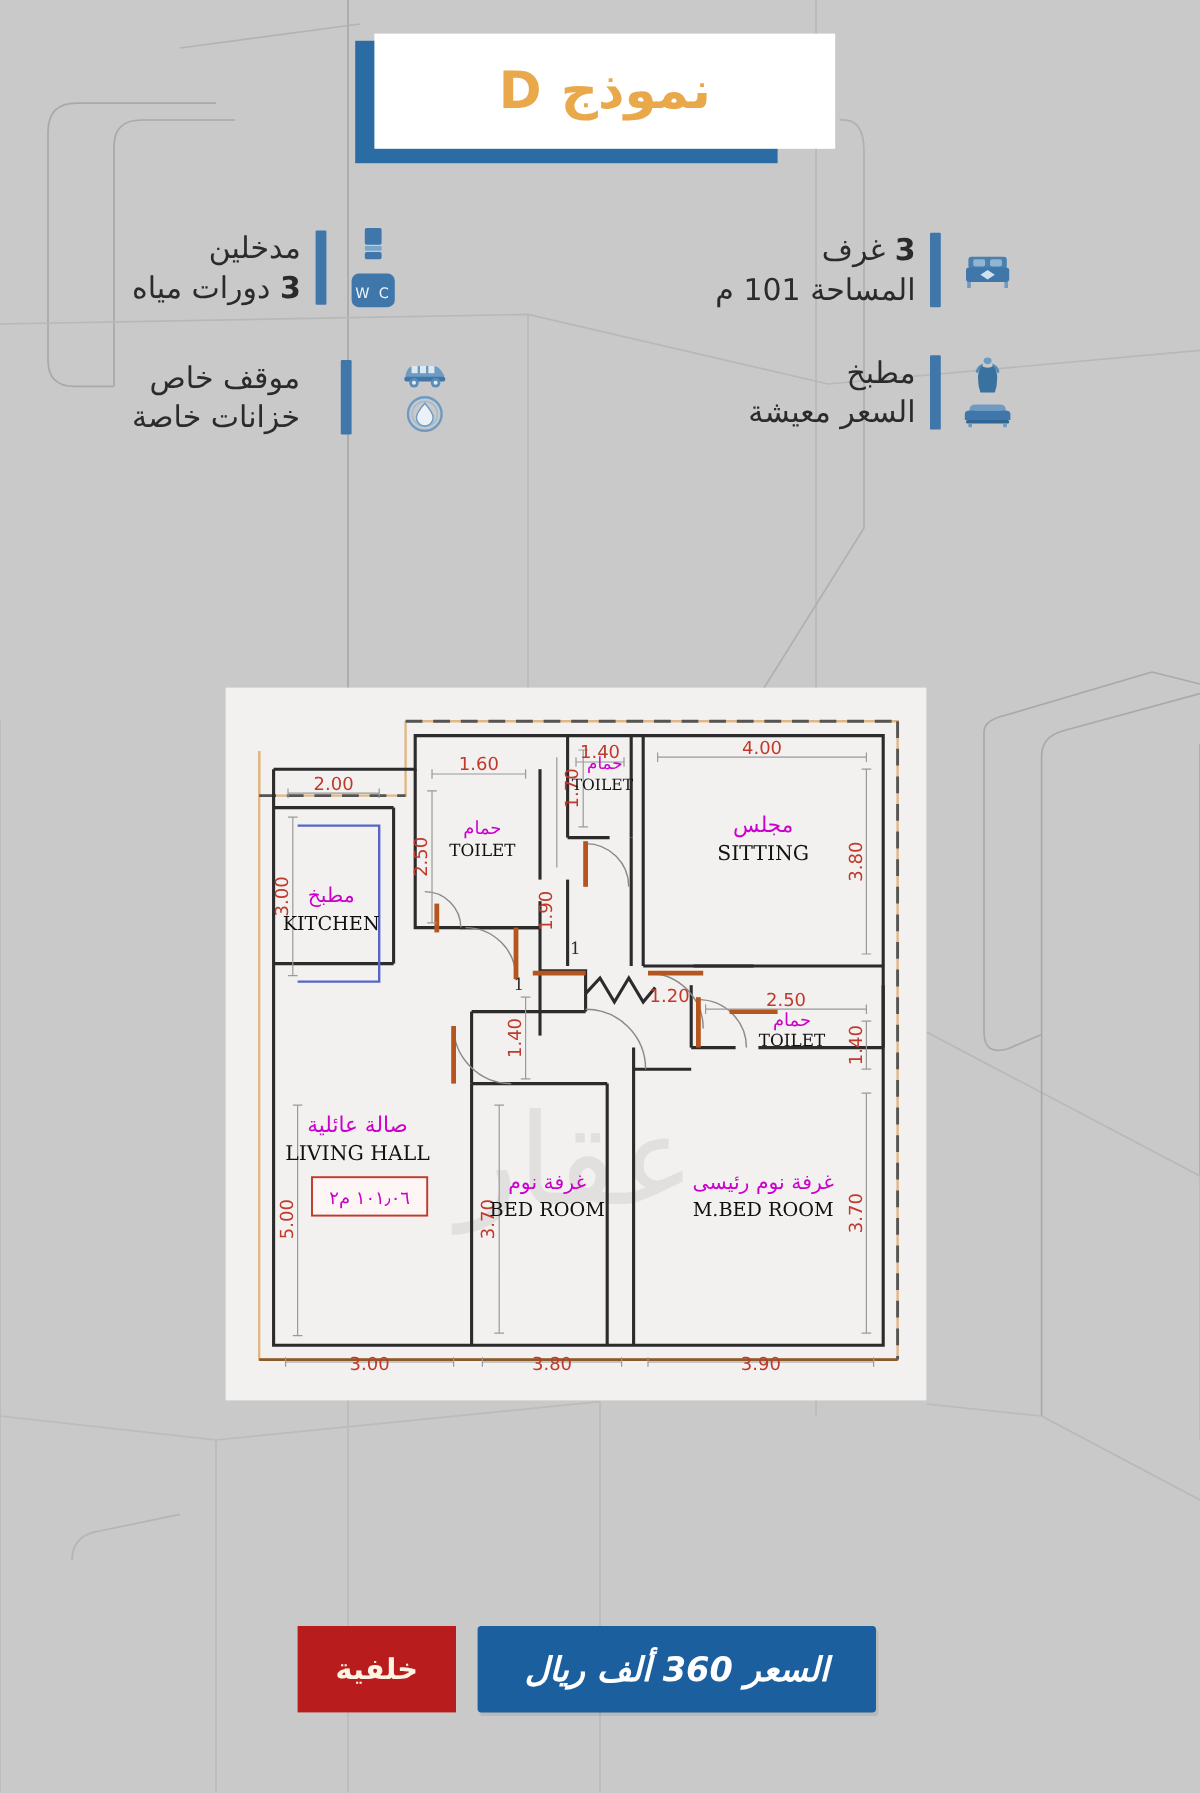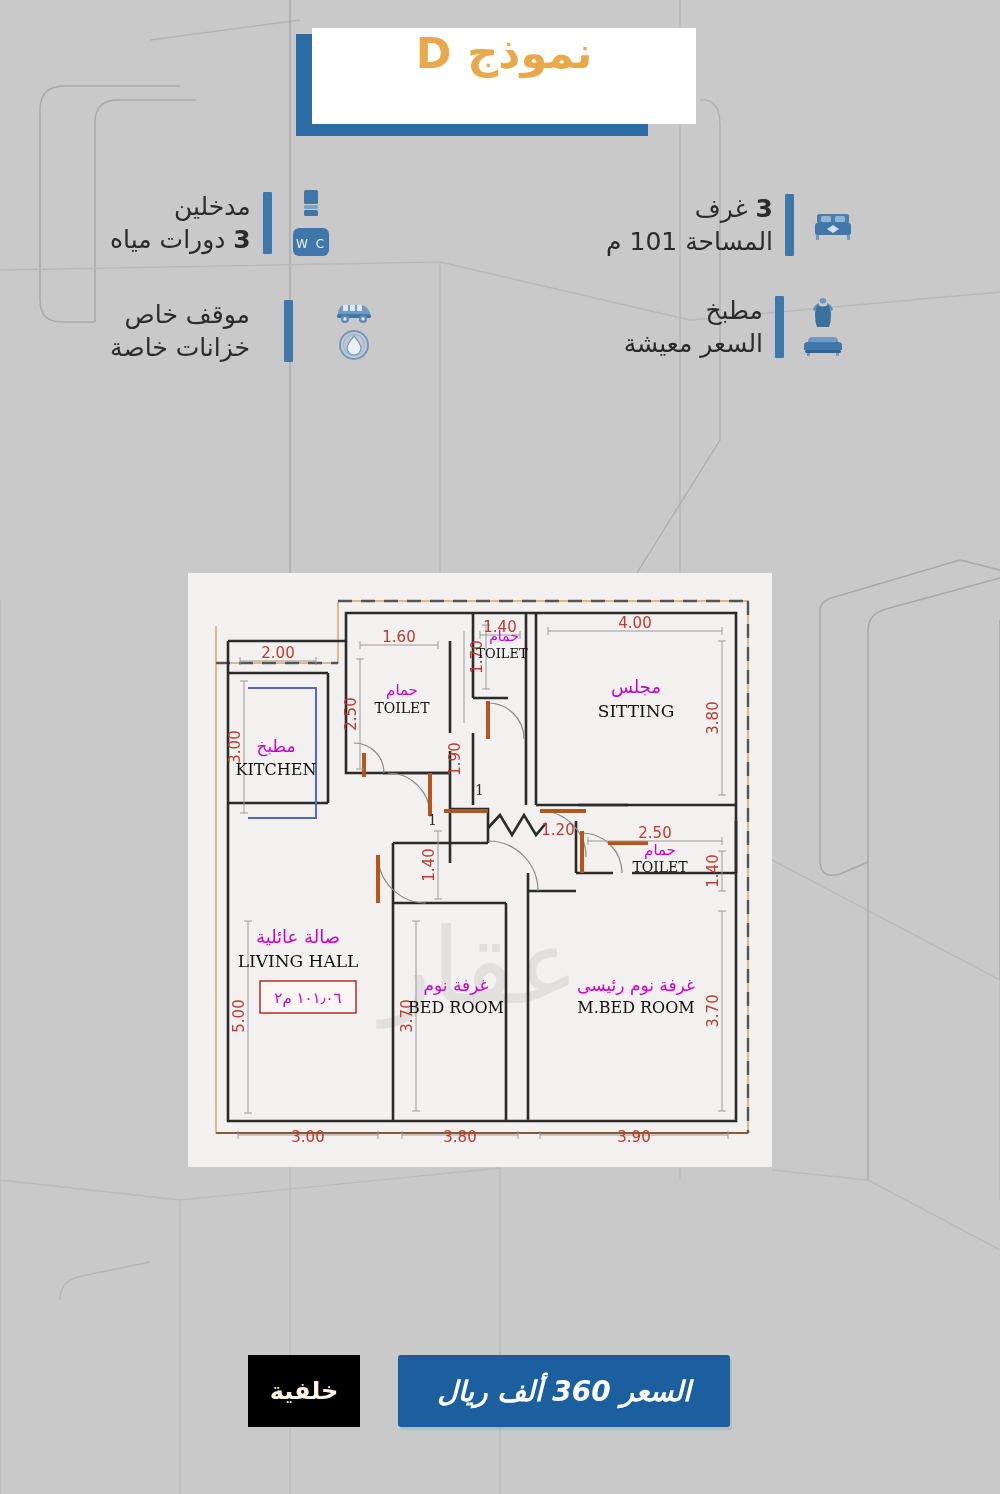--- a/index.html
+++ b/index.html
@@ -15,21 +15,21 @@
   #bg-art { position:absolute; inset:0; width:1000px; height:1494px; }
 
   
   .title-wrap { position:absolute; left:296px; top:28px; width:400px; height:108px; }
   .title-shadow {
     position:absolute; left:0; top:6px; width:352px; height:102px;
     background:#2c6ca5;
   }
   .title-card {
     position:absolute; left:16px; top:0px; width:384px; height:96px;
-    background:#ffffff; display:flex; align-items:flex-start; justify-content:center;
+    background:#ffffff; display:flex; align-items:center; justify-content:center;
   }
   .title-text {
     font-size:43px; font-weight:bold; color:#e9a94a;
     letter-spacing:1px; direction:rtl;
   }
 
   
   .features { position:absolute; left:0; top:178px; width:1000px; height:210px; }
   .feat {
     position:absolute; display:flex; align-items:center; gap:12px;
@@ -63,22 +63,22 @@
     position:absolute; display:flex; align-items:center; justify-content:center;
     direction:rtl; font-weight:bold;
   }
   .btn-price {
     left:398px; top:0; width:332px; height:72px;
     background:#1b5f9e; color:#ffffff; font-size:28px; border-radius:3px;
     box-shadow:2px 3px 0 rgba(0,0,0,.08);
     font-style:italic;
   }
   .btn-bg {
-    left:248px; top:0; width:112px; height:72px;
-    background:#000000; color:#fdf4e4; font-size:24px;
+    left:248px; top:0; width:132px; height:72px;
+    background:#b91c1c; color:#fdf4e4; font-size:24px;
   }
 </style>
 </head>
 <body>
 
 <svg id="bg-art" viewBox="0 0 1000 1494" preserveAspectRatio="none">
   <g fill="none" stroke="#a9a9a9" stroke-width="1.4">
 
     <path d="M 40 300 L 40 110 Q 40 86 64 86 L 180 86"></path>
     <path d="M 40 300 Q 40 322 62 322 L 95 322"></path>
@@ -118,21 +118,21 @@
 
 <div class="title-wrap">
   <div class="title-shadow"></div>
   <div class="title-card">
     <span class="title-text">نموذج D</span>
   </div>
 </div>
 
 <div class="features">
 
-  <div class="feat right" style="right:140px; top:14px;margin-left:37px;">
+  <div class="feat right" style="right:150px; top:14px;margin-left:37px;">
     <div class="feat-icons">
       <svg width="42" height="34" viewBox="0 0 42 34">
         <rect x="5" y="6" width="32" height="10" rx="2.5" fill="#4a7fae"></rect>
         <rect x="9" y="8" width="10" height="6" rx="1.5" fill="#8fb4d4"></rect>
         <rect x="23" y="8" width="10" height="6" rx="1.5" fill="#8fb4d4"></rect>
         <rect x="3" y="15" width="36" height="12" rx="2.5" fill="#3f77ab"></rect>
         <path d="M21 17 l6 4 -6 4 -6 -4 z" fill="#cfe1ef"></path>
         <rect x="4" y="27" width="3" height="5" fill="#6f9ac1"></rect>
         <rect x="35" y="27" width="3" height="5" fill="#6f9ac1"></rect>
       </svg>

